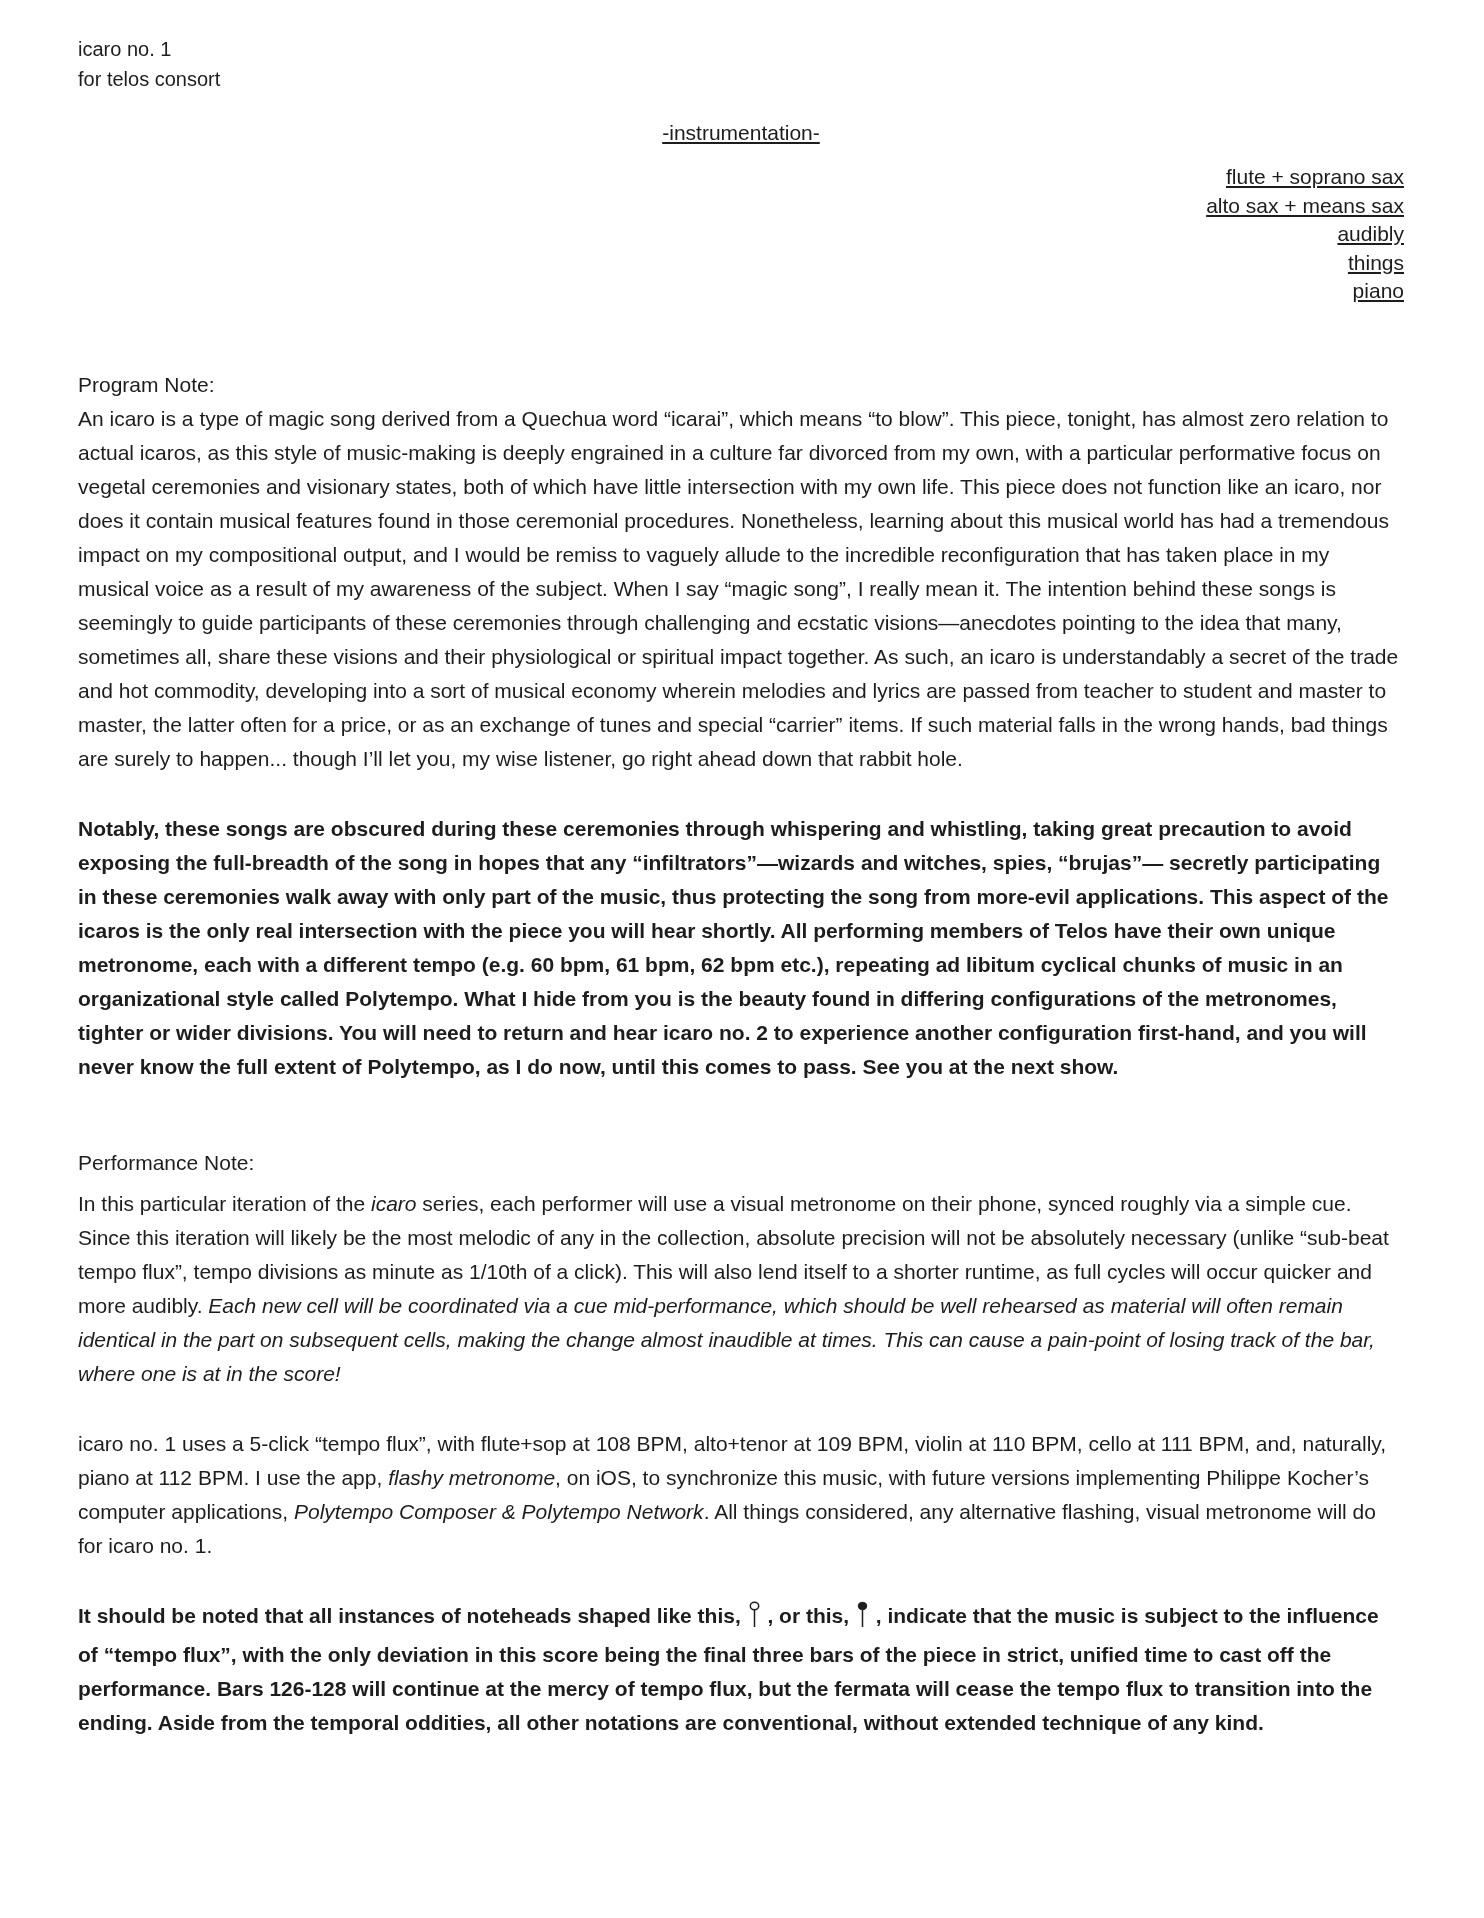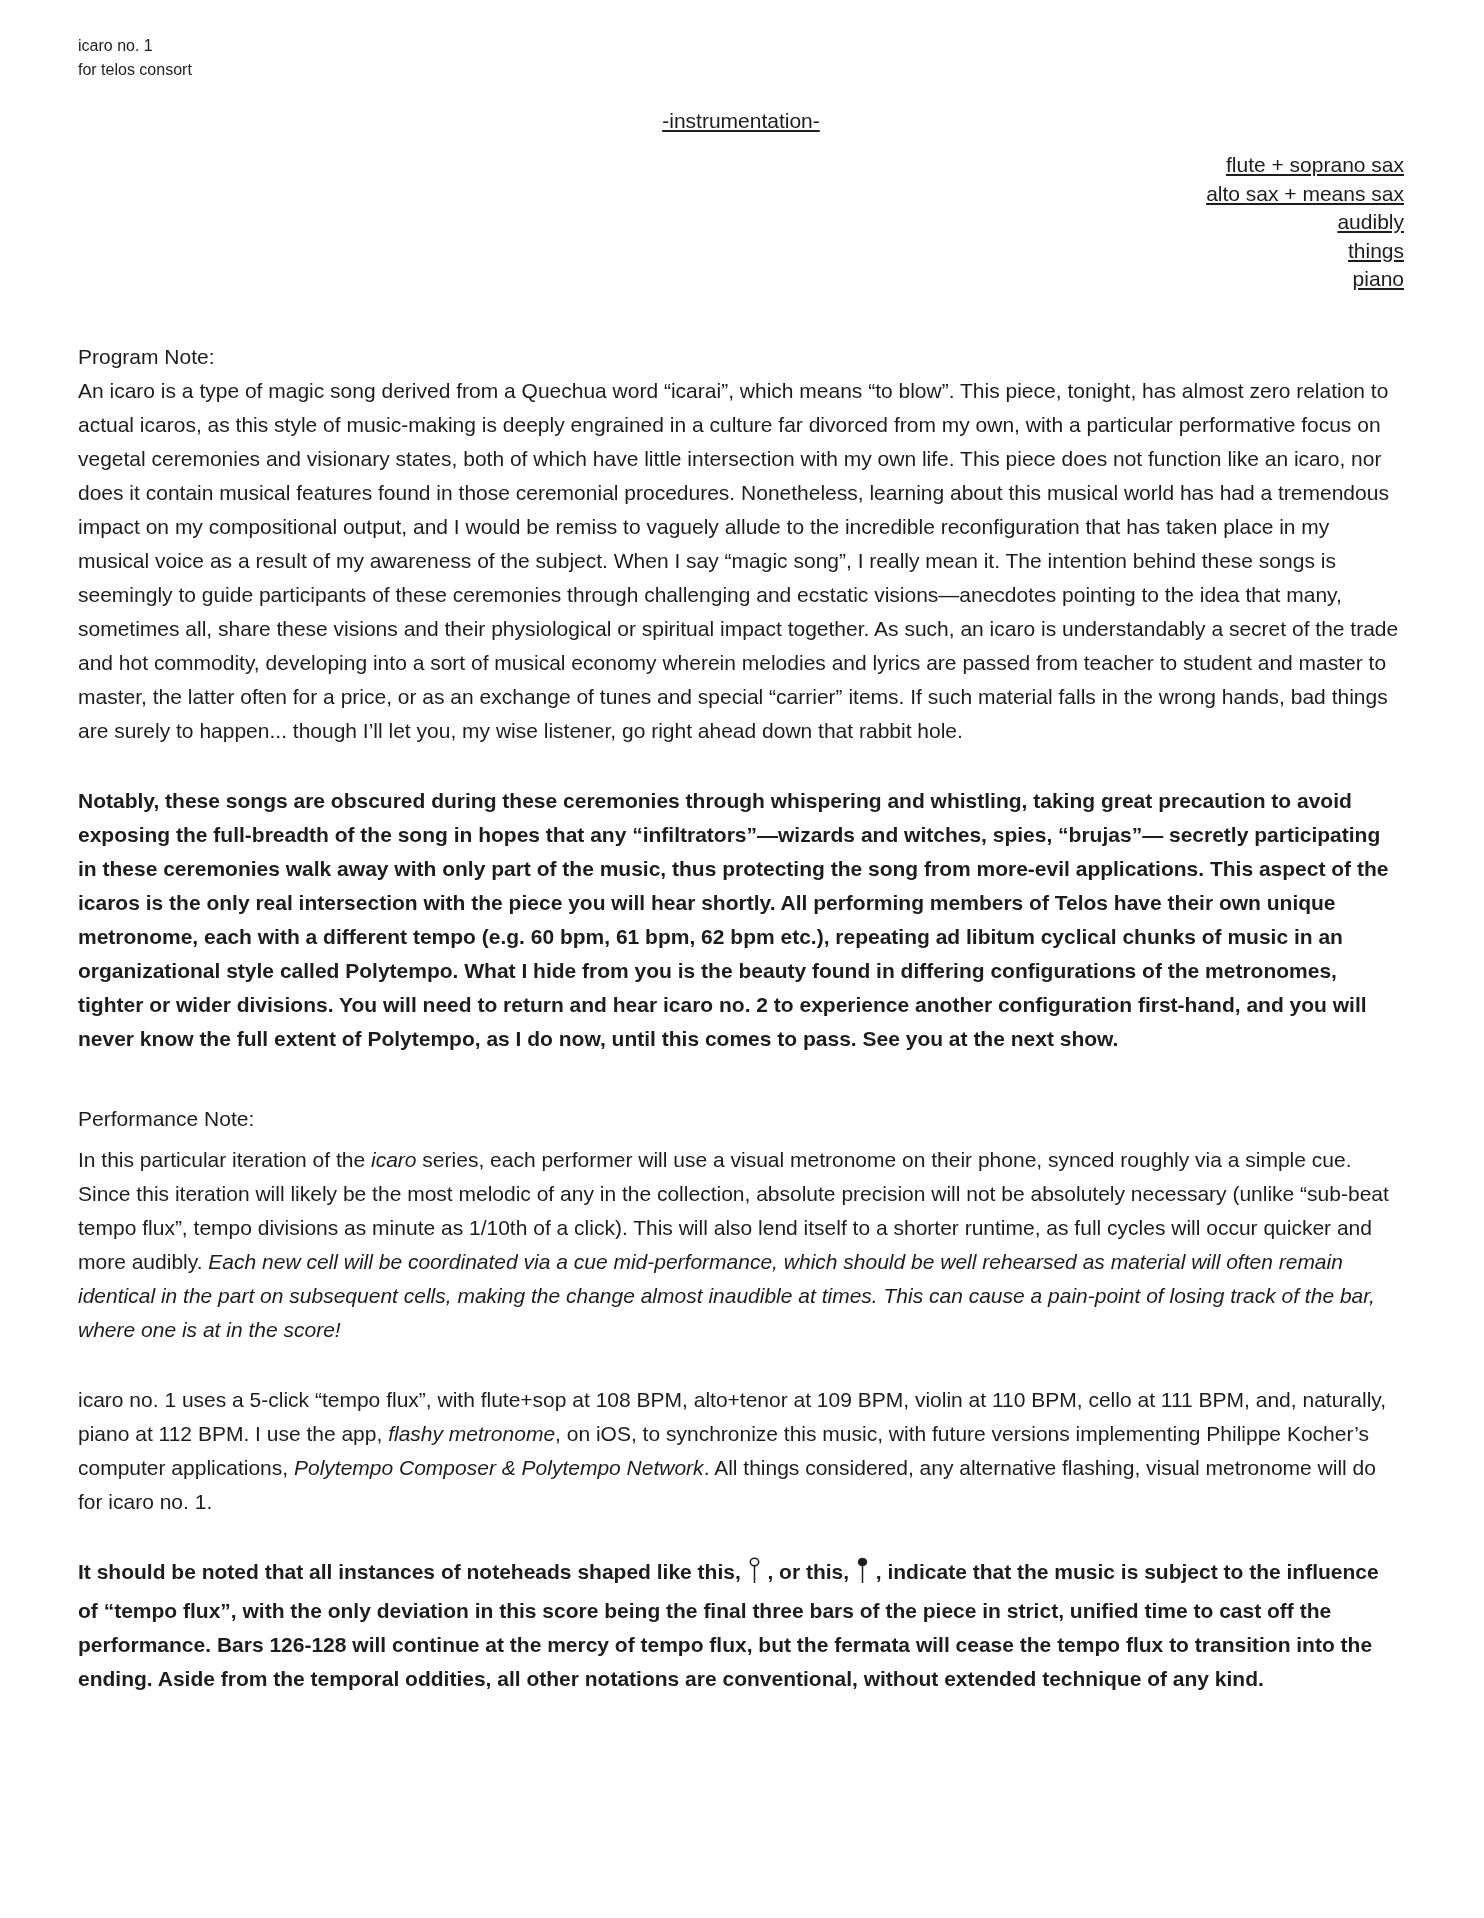--- a/index.html
+++ b/index.html
@@ -13,37 +13,37 @@
     min-height: 1918px;
     box-sizing: border-box;
     padding: 34px 80px 70px 78px;
     background: #ffffff;
     font-family: "Liberation Sans", "DejaVu Sans", sans-serif;
     font-size: 21px;
     line-height: 1.62;
     color: #1d1d1d;
   }
   .title-block {
-    font-size: 16px;
+    font-size: 20px;
     line-height: 1.5;
   }
   .instrumentation {
     text-align: center;
     margin-top: 22px;
     text-decoration: underline;
   }
   .inst-heading {
     margin-bottom: 13px;
   }
   .inst-lines {
     line-height: 1.36;
     text-align: right;
   }
   .note-section {
-    margin-top: 46px;
+    margin-top: 62px;
   }
   .note-heading {
     margin: 0;
     font-weight: normal;
     font-size: 21px;
   }
   p.body-para {
     margin: 0 0 36px 0;
     max-width: 1336px;
   }

